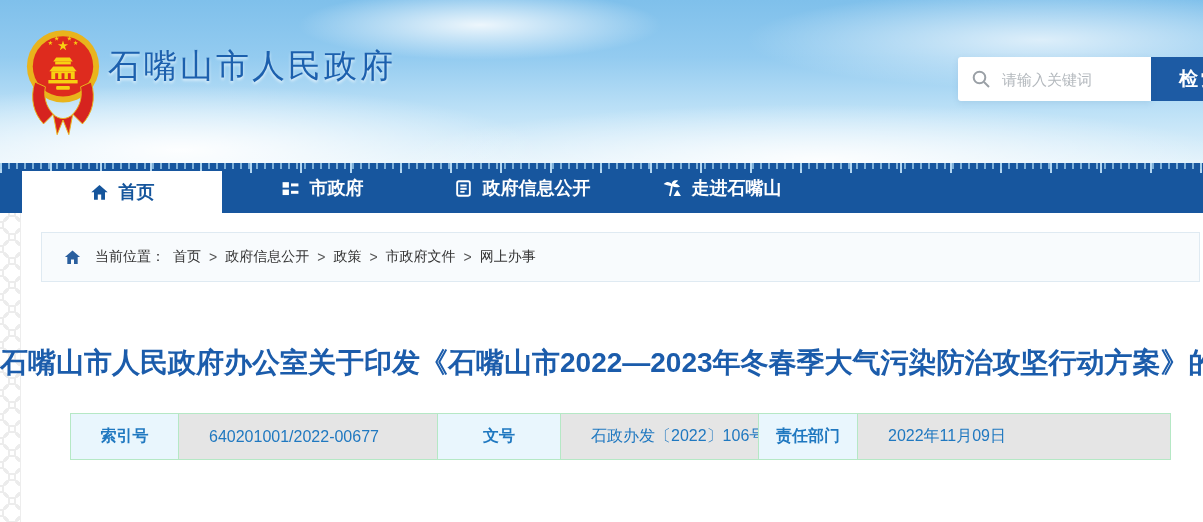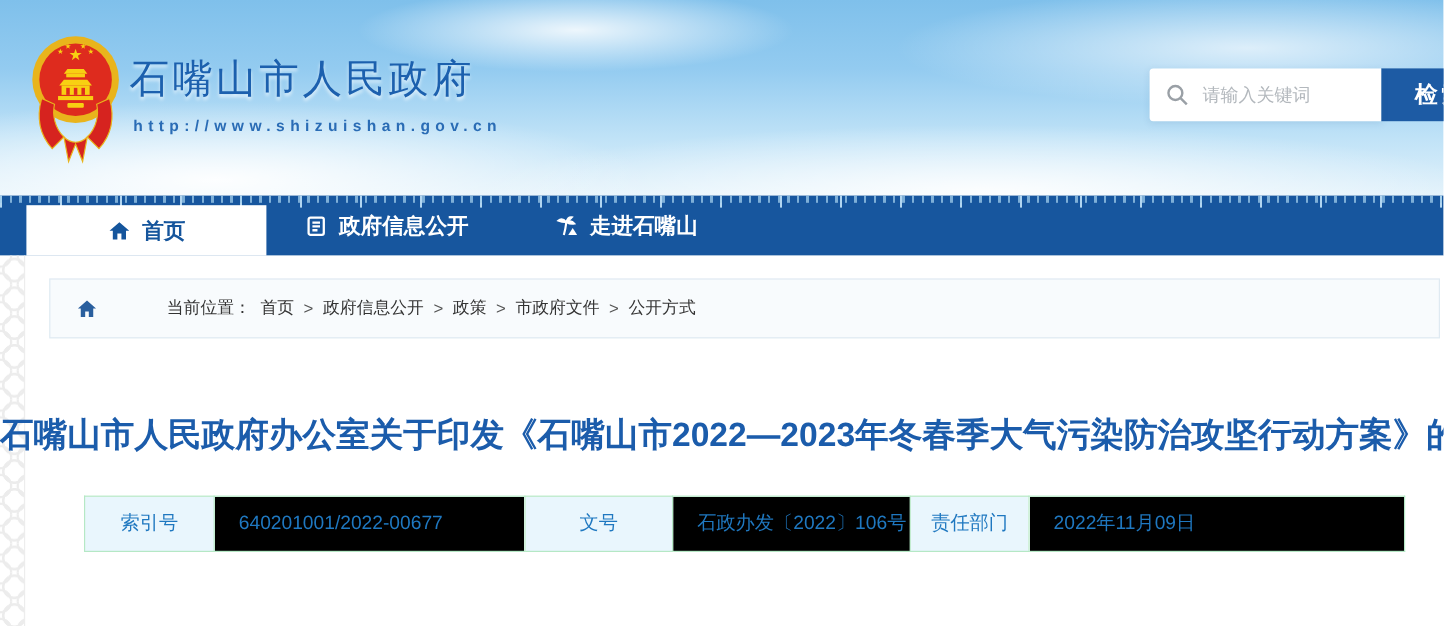--- a/index.html
+++ b/index.html
@@ -76,42 +76,42 @@
       radial-gradient(circle at 0 24px,  rgba(0,0,0,0) 8px, #ececec 8.5px, #ececec 10px, rgba(0,0,0,0) 10.5px),
       radial-gradient(circle at 24px 24px, rgba(0,0,0,0) 8px, #ececec 8.5px, #ececec 10px, rgba(0,0,0,0) 10.5px);
     background-size:24px 24px;
   }
   .breadcrumb {
     position:absolute; left:41px; top:19px; width:1159px; height:50px;
     background:#f8fbfd; border:1px solid #dfeaf2;
     display:flex; align-items:center; font-size:14px; color:#333;
   }
   .breadcrumb .bc-home { width:17px; height:17px; margin:0 14px 0 22px; display:inline-flex; }
-  .breadcrumb .bc-prefix { margin-right:8px;margin-left:44px; }
+  .breadcrumb .bc-prefix { margin-right:8px; }
   .breadcrumb a { color:#333; text-decoration:none; cursor:pointer; }
   .breadcrumb .bc-sep { margin:0 8px; color:#555; }
 
   .article-title {
     position:absolute; left:0; top:131px; width:1203px;
     text-align:center; font-size:28px; font-weight:bold; color:#1b5cab;
     white-space:nowrap;
   }
 
   table.info-table {
     position:absolute; left:70px; top:200px; width:1100px;
     border-collapse:collapse; table-layout:fixed;
   }
   .info-table td {
     border:1px solid #b5e8c5; height:46px; font-size:16px; color:#1f78c0;
     overflow:hidden; white-space:nowrap;
   }
   .info-table td.th {
-    background:#e9f6fd; font-weight:normal; text-align:center;margin-top:40px;
-  }
-  .info-table td.val { background:#000000; padding-left:20px; text-align:left; }
+    background:#e9f6fd; font-weight:bold; text-align:center;margin-top:40px;
+  }
+  .info-table td.val { background:#e5e5e5; padding-left:30px; text-align:left; }
 </style>
 </head>
 <body>
 
 <div class="site-header">
   <div class="emblem">
     <svg viewBox="0 0 80 114" width="78" height="114">
       <circle cx="40" cy="42" r="37" fill="#e9b41c"></circle>
       <circle cx="40" cy="42" r="31" fill="#de2b1e"></circle>
       <g fill="#f8d012">
@@ -134,21 +134,20 @@
       </g>
       <g fill="#d6231f" stroke="#e9b41c" stroke-width="1">
         <path d="M11 58 C6 76 10 90 20 101 L30 91 C22 83 20 72 22 63 Z"></path>
         <path d="M69 58 C74 76 70 90 60 101 L50 91 C58 83 60 72 58 63 Z"></path>
         <path d="M30 91 L34 112 L40 97 L46 112 L50 91 C44 97 36 97 30 91 Z"></path>
       </g>
     </svg>
   </div>
 
   <div class="site-title">石嘴山市人民政府</div>
-  <div class="site-url">http://www.shizuishan.gov.cn</div>
 
   <div class="search-box">
     <div class="search-field">
       <span class="search-icon">
         <svg viewBox="0 0 20 20" width="20" height="20" fill="none" stroke="#9aa0a6" stroke-width="2">
           <circle cx="8.5" cy="8.5" r="5.8"></circle>
             <path d="M13 13 L18 18"></path>
         </svg>
       </span>
       <input class="search-input" type="text" placeholder="请输入关键词" style="">
@@ -164,20 +163,31 @@
 
     <div class="nav-tab active">
       <span class="ticon">
         <svg viewBox="0 0 18 18" fill="currentColor">
             <path d="M9 2 L16.8 8.8 H14.2 V15.8 H10.6 V11 H7.4 V15.8 H3.8 V8.8 H1.2 Z"></path>
           </svg>
       </span>
       <span>首页</span>
     </div>
 
+    <div class="nav-tab">
+      <span class="ticon">
+        <svg viewBox="0 0 18 18" fill="currentColor">
+          <rect x="1.5" y="3" width="6" height="5.2"></rect>
+            <rect x="9.5" y="4.2" width="7" height="2.8"></rect>
+          <rect x="1.5" y="10" width="6" height="5.2"></rect>
+            <rect x="9.5" y="11.2" width="7" height="2.8"></rect>
+        </svg>
+      </span>
+      <span>市政府</span>
+    </div>
 
     <div class="nav-tab">
       <span class="ticon">
         <svg viewBox="0 0 18 18" fill="none" stroke="currentColor" stroke-width="1.8">
           <rect x="3" y="2.2" width="12" height="13.6" rx="1.5"></rect>
           <path d="M6 6.2 h6 M6 9.2 h6 M6 12.2 h4"></path>
         </svg>
       </span>
       <span>政府信息公开</span>
     </div>
@@ -213,21 +223,21 @@
     </span>
     <span class="bc-prefix">当前位置：</span>
     <a>首页</a>
     <span class="bc-sep">&gt;</span>
     <a>政府信息公开</a>
     <span class="bc-sep">&gt;</span>
     <a>政策</a>
     <span class="bc-sep">&gt;</span>
     <a>市政府文件</a>
     <span class="bc-sep">&gt;</span>
-    <a>公开方式</a>
+    <a>网上办事</a>
   </div>
 
   <div class="article-title">石嘴山市人民政府办公室关于印发《石嘴山市2022—2023年冬春季大气污染防治攻坚行动方案》的通知</div>
 
   <table class="info-table">
     <colgroup>
       <col style="width:108px">
         <col style="width:259px">
         <col style="width:123px">
       <col style="width:198px">

